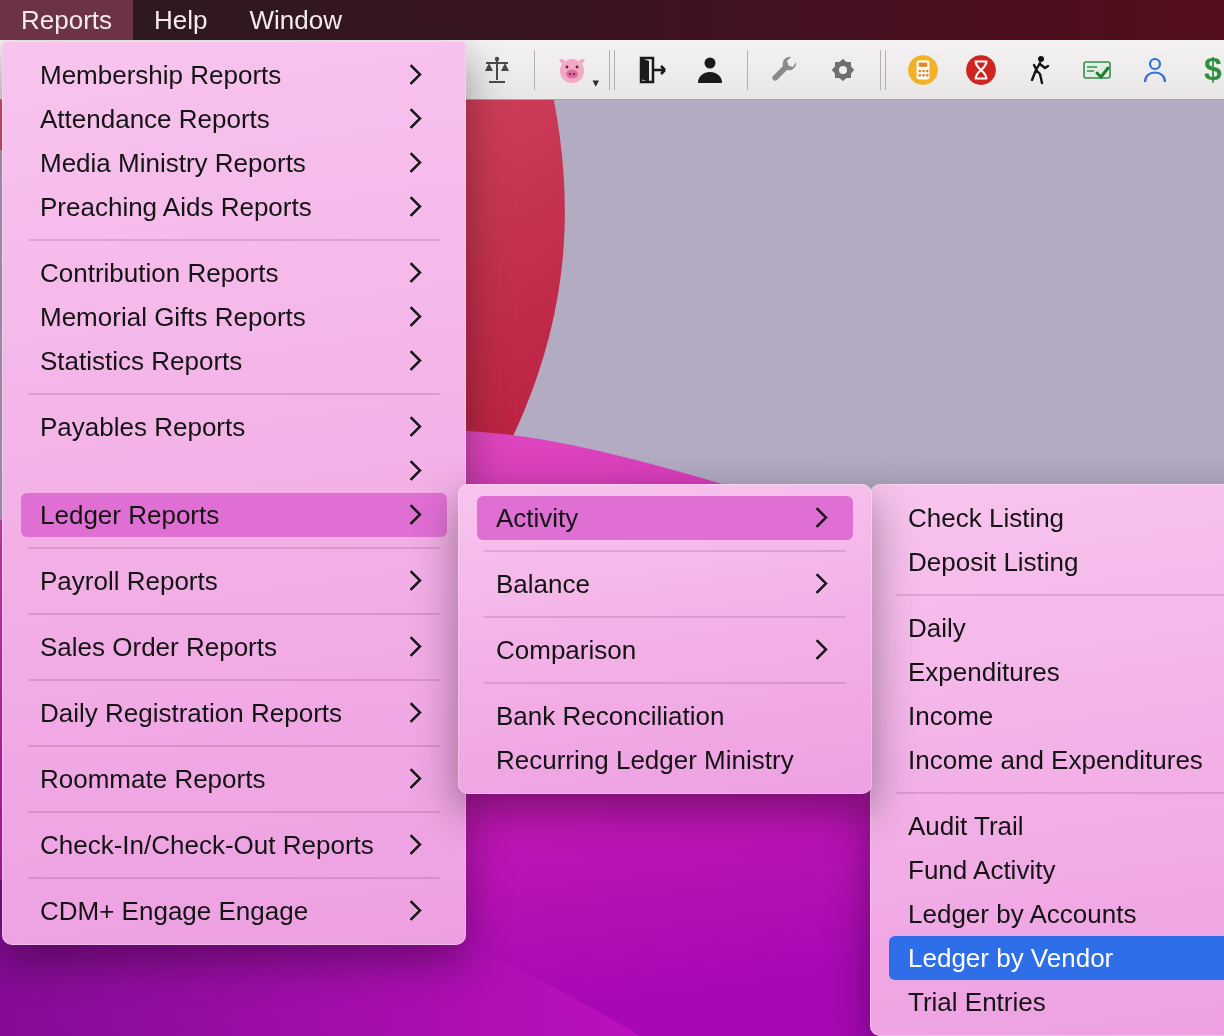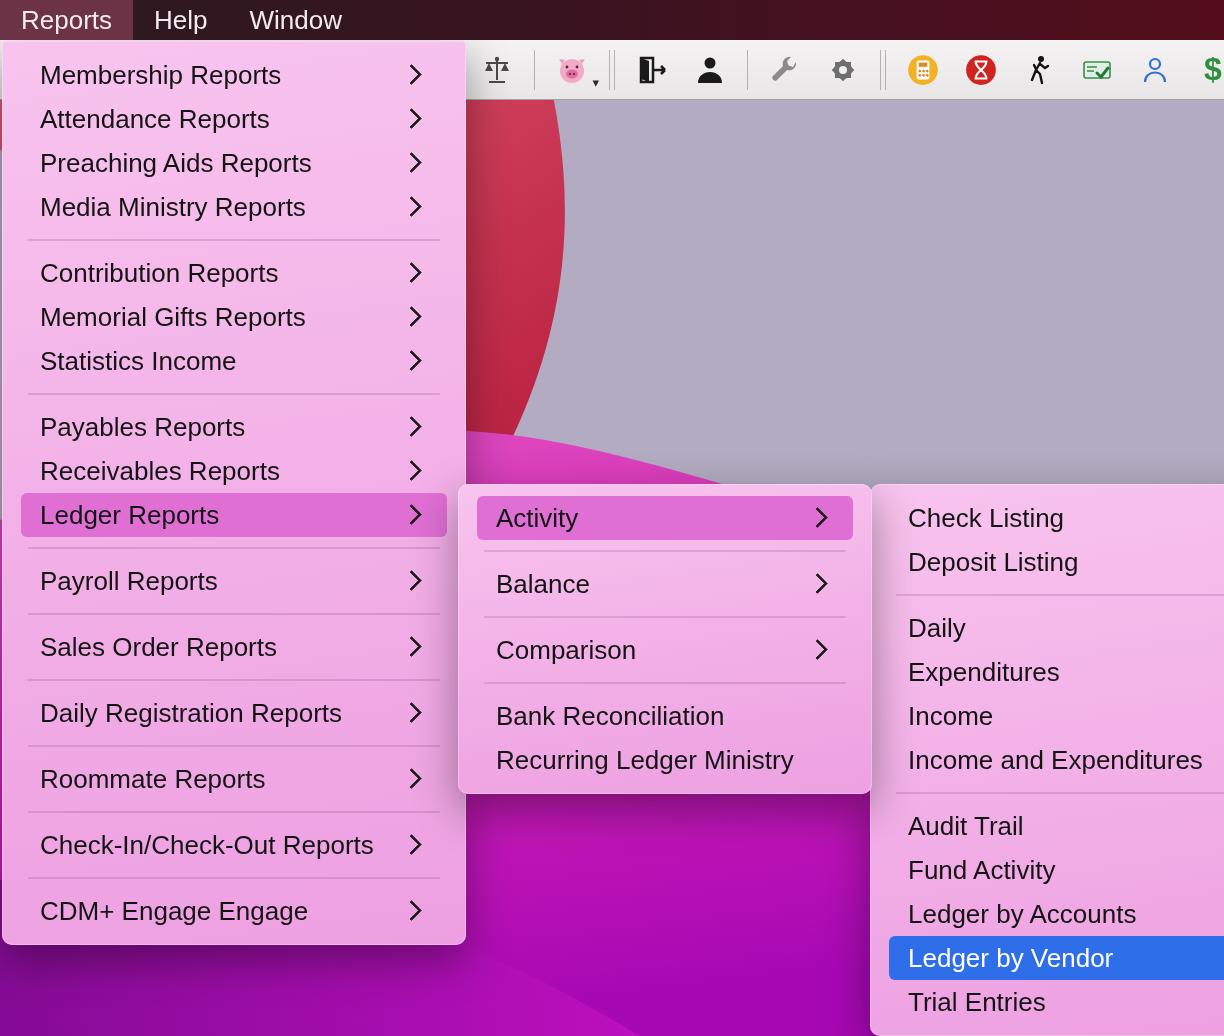--- a/index.html
+++ b/index.html
@@ -231,29 +231,29 @@
   <div class="mb-items" style="display:flex;">
       <div class="mb-item active">Reports</div>
       <div class="mb-item">Help</div>
       <div class="mb-item">Window</div>
     </div>
 </div>
 
 <div class="menu menu-reports">
     <div class="menu-item"><span class="mi-label">Membership Reports</span><span class="chevron"></span></div>
     <div class="menu-item"><span class="mi-label">Attendance Reports</span><span class="chevron"></span></div>
+    <div class="menu-item"><span class="mi-label">Media Ministry Reports</span><span class="chevron"></span></div>
     <div class="menu-item"><span class="mi-label">Preaching Aids Reports</span><span class="chevron"></span></div>
-    <div class="menu-item"><span class="mi-label">Media Ministry Reports</span><span class="chevron"></span></div>
     <div class="menu-sep"></div>
     <div class="menu-item"><span class="mi-label">Contribution Reports</span><span class="chevron"></span></div>
     <div class="menu-item"><span class="mi-label">Memorial Gifts Reports</span><span class="chevron"></span></div>
-    <div class="menu-item"><span class="mi-label">Statistics Income</span><span class="chevron"></span></div>
+    <div class="menu-item"><span class="mi-label">Statistics Reports</span><span class="chevron"></span></div>
     <div class="menu-sep"></div>
     <div class="menu-item"><span class="mi-label">Payables Reports</span><span class="chevron"></span></div>
-    <div class="menu-item"><span class="mi-label">Receivables Reports</span><span class="chevron"></span></div>
+    <div class="menu-item"><span class="chevron"></span></div>
     <div class="menu-item highlighted"><span class="mi-label">Ledger Reports</span><span class="chevron"></span></div>
     <div class="menu-sep"></div>
     <div class="menu-item"><span class="mi-label">Payroll Reports</span><span class="chevron"></span></div>
     <div class="menu-sep"></div>
     <div class="menu-item"><span class="mi-label">Sales Order Reports</span><span class="chevron"></span></div>
     <div class="menu-sep"></div>
     <div class="menu-item"><span class="mi-label">Daily Registration Reports</span><span class="chevron"></span></div>
     <div class="menu-sep"></div>
     <div class="menu-item"><span class="mi-label">Roommate Reports</span><span class="chevron"></span></div>
     <div class="menu-sep"></div>

